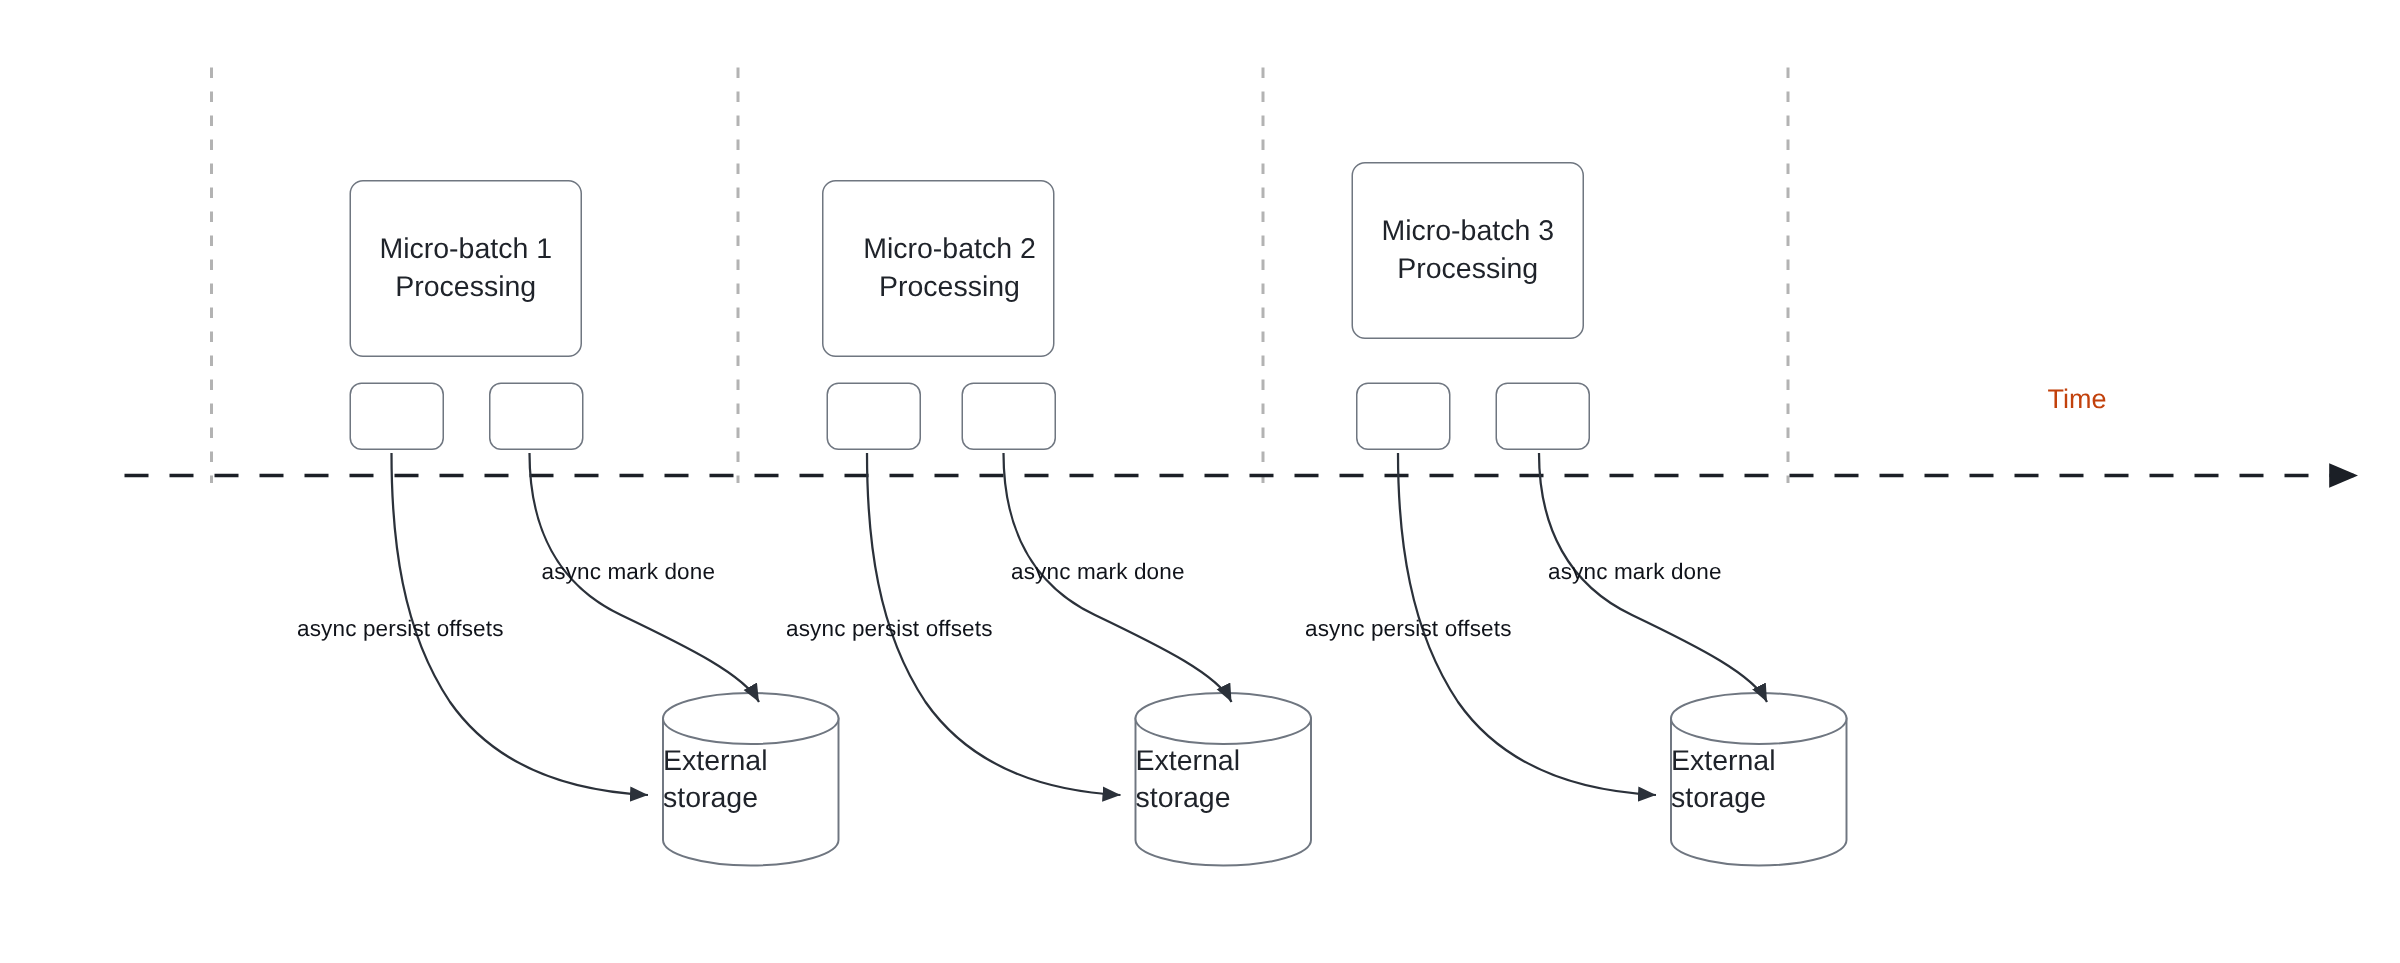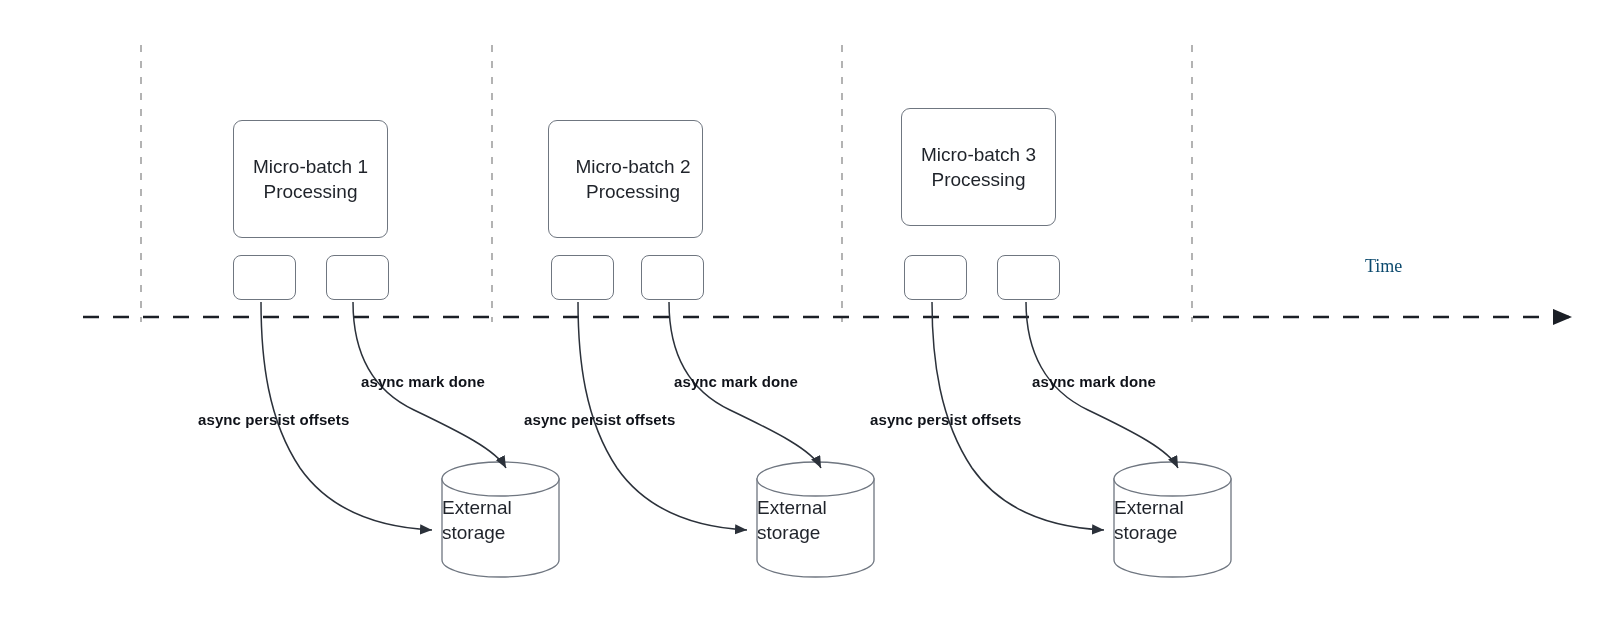--- a/index.html
+++ b/index.html
@@ -27,30 +27,30 @@
     position:absolute;
     box-sizing:border-box;
     border:1px solid #6f7680;
     border-radius:8px;
     background:#ffffff;
   }
   .edge-label{
     position:absolute;
     font-family:"Liberation Sans",sans-serif;
     font-size:15px;
-    font-weight:bold;
+    font-weight:normal;
     color:#10131a;
     white-space:nowrap;
     letter-spacing:.1px;
   }
   .axis-label{
     position:absolute;
-    font-family:Liberation Serif, serif;
+    font-family:Liberation Sans, sans-serif;
     font-size:18px;
-    color:#0c4a6e;
+    color:#c2410c;
     white-space:nowrap;
   }
   .cyl-label{
     position:absolute;
     font-family:"Liberation Sans",sans-serif;
     font-size:19px;
     line-height:25px;
     color:#1f232a;
     text-align:left;
     white-space:pre-line;

